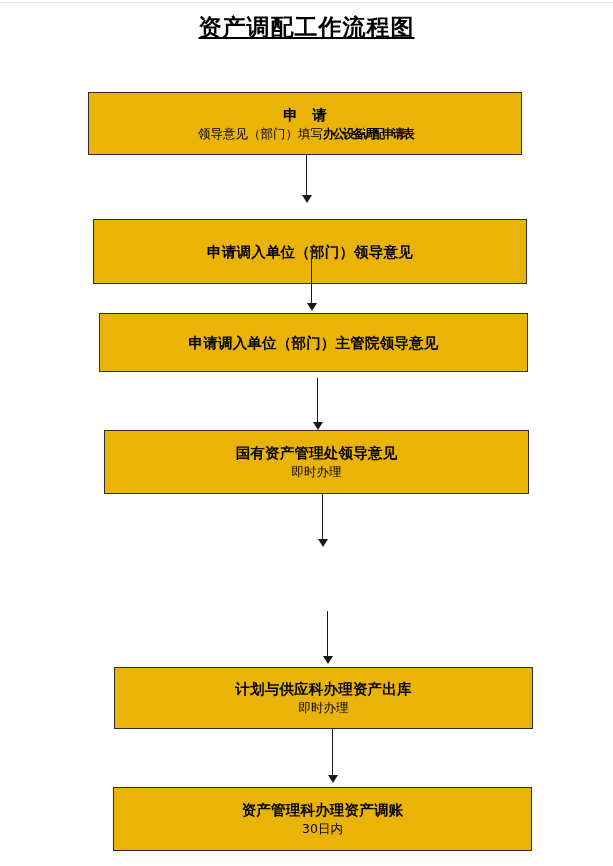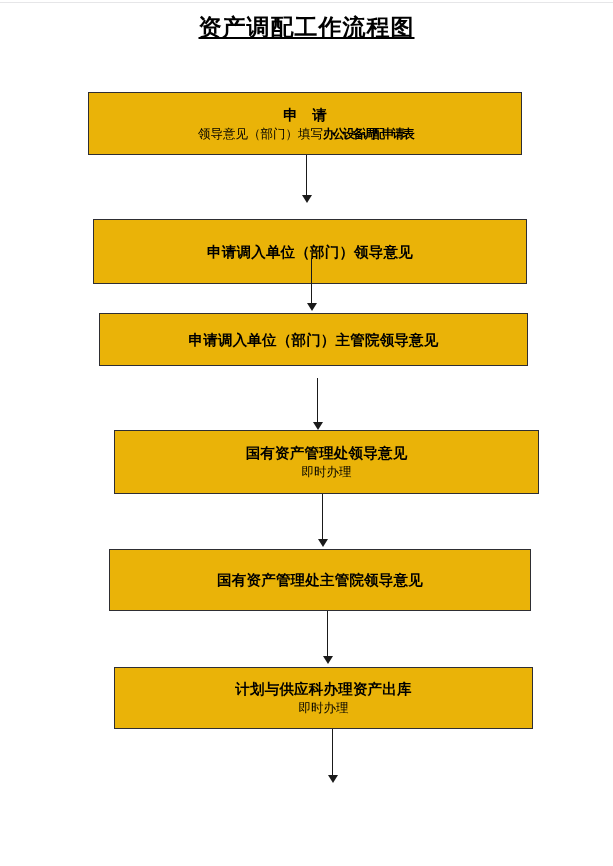--- a/index.html
+++ b/index.html
@@ -127,44 +127,45 @@
   <div class="connector" style="left:306px; top:155px; height:44px;"></div>
   <div class="arrowhead" style="left:302px; top:195px;"></div>
 
   <div class="node" style="left:93px; top:203px; width:434px; height:65px;margin-top:16px;">
     <div class="node-title">申请调入单位（部门）领导意见</div>
   </div>
 
   <div class="connector" style="left:311px; top:258px; height:49px;"></div>
   <div class="arrowhead" style="left:307px; top:303px;"></div>
 
-  <div class="node" style="left:99px; top:313px; width:429px; height:53px;">
+  <div class="node" style="left:99px; top:313px; width:429px; height:59px;">
     <div class="node-title">申请调入单位（部门）主管院领导意见</div>
   </div>
 
   <div class="connector" style="left:317px; top:378px; height:48px;"></div>
   <div class="arrowhead" style="left:313px; top:422px;"></div>
 
-  <div class="node" style="left:104px; top:430px; width:425px; height:64px;margin-left:10px;">
+  <div class="node" style="left:104px; top:430px; width:425px; height:64px;">
     <div class="node-title">国有资产管理处领导意见</div>
     <div class="node-sub">即时办理</div>
   </div>
 
   <div class="connector" style="left:322px; top:494px; height:49px;"></div>
   <div class="arrowhead" style="left:318px; top:539px;"></div>
 
-  <div class="node" style="left:109px; top:549px; width:422px; height:62px;">
-    <div class="node-title">国有资产管理处主管院领导意见</div>
-  </div>
 
   <div class="connector" style="left:327px; top:611px; height:49px;"></div>
   <div class="arrowhead" style="left:323px; top:656px;"></div>
 
   <div class="node" style="left:114px; top:667px; width:419px; height:62px;text-align:right;">
     <div class="node-title">计划与供应科办理资产出库</div>
     <div class="node-sub">即时办理</div>
   </div>
 
   <div class="connector" style="left:332px; top:729px; height:50px;"></div>
   <div class="arrowhead" style="left:328px; top:775px;"></div>
 
+  <div class="node" style="left:113px; top:787px; width:419px; height:64px;">
+    <div class="node-title">资产管理科办理资产调账</div>
+    <div class="node-sub">30日内</div>
+  </div>
 
 </div>
 
 </body></html>

